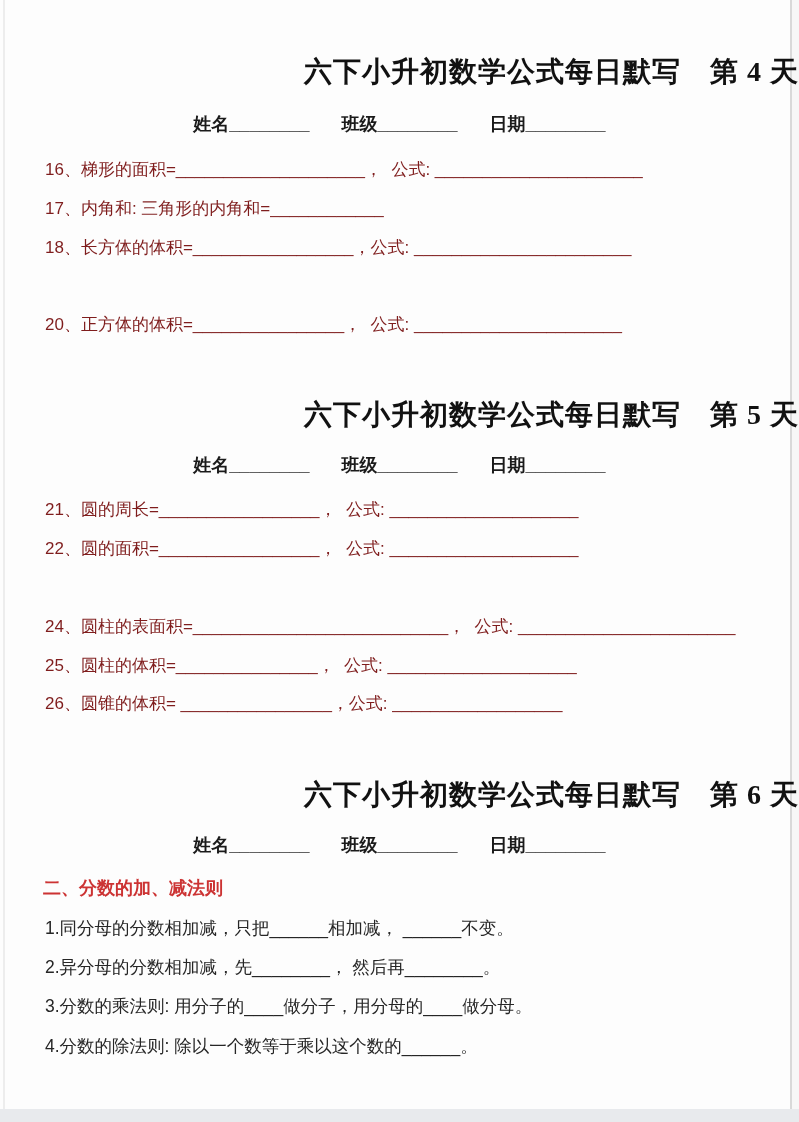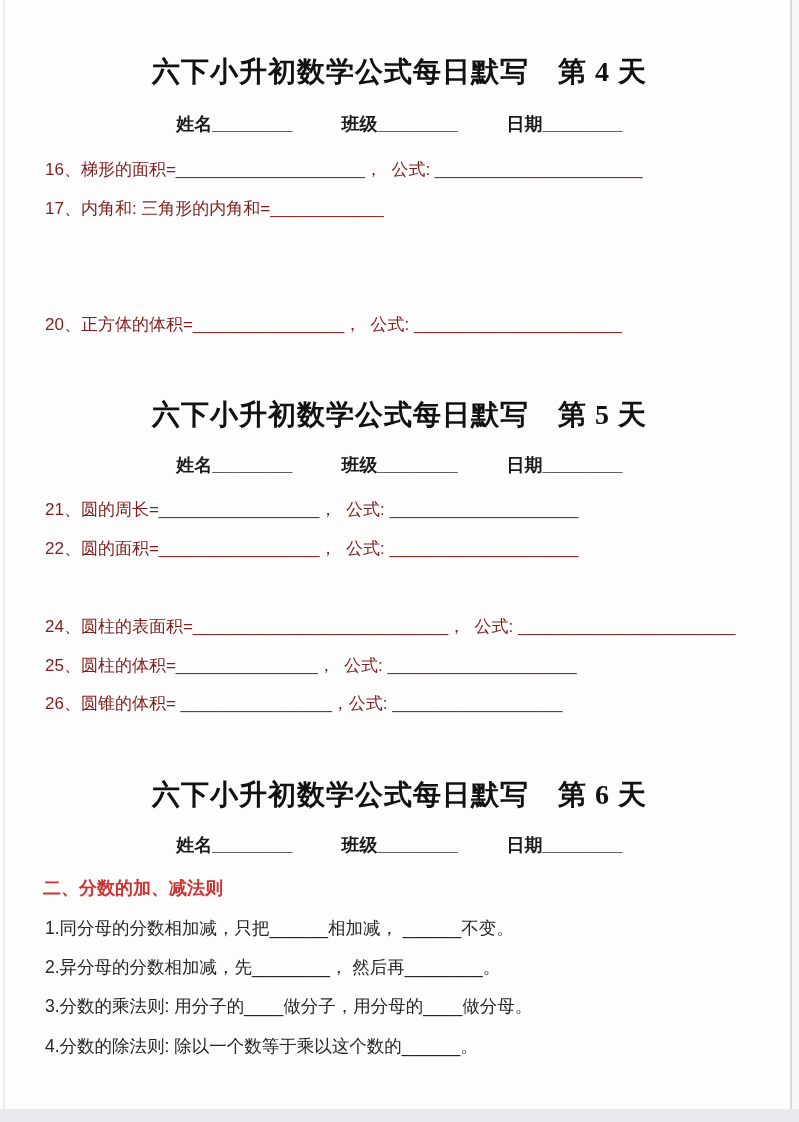--- a/index.html
+++ b/index.html
@@ -11,31 +11,31 @@
     color:#1e1e1e;
     overflow:hidden;
     margin:0 auto;
   }
   .edge-left{position:absolute;left:3px;top:0;width:2px;height:100%;background:#ededed;}
   .edge-right{position:absolute;left:790px;top:0;width:2px;height:100%;background:#d9d9d9;}
   .edge-right-fill{position:absolute;left:792px;top:0;width:7px;height:100%;background:#f7f7f7;}
   .bottom-strip{position:absolute;left:0;bottom:0;width:100%;height:13px;background:#e8eaed;}
   .title{
     position:absolute;left:0;width:100%;
-    text-align:center;
+    text-align:right;
     font-family:"Liberation Serif","DejaVu Serif",serif;
     font-weight:bold;
     font-size:28px;
     letter-spacing:1px;
     color:#111;
     white-space:pre-wrap;
   }
   .namerow{
     position:absolute;left:0;width:100%;
-    display:flex;justify-content:center;gap:49px;
+    display:flex;justify-content:center;gap:32px;
     font-size:18px;font-weight:600;color:#1a1a1a;
   }
   .namerow span{white-space:pre;}
   .q{
     position:absolute;left:45px;right:30px;
     font-size:17px;line-height:24px;
     color:#7f1d1d;
     white-space:pre-wrap;
   }
   .red-heading{
@@ -60,20 +60,21 @@
   <div class="edge-right"></div>
 
   <div class="title" style="top:53px">六下小升初数学公式每日默写　第 4 天</div>
   <div class="namerow" style="top:112px">
     <span>姓名________</span>
     <span>班级________</span>
     <span>日期________</span>
   </div>
   <div class="q" style="top:158px">16、梯形的面积=____________________，  公式: ______________________</div>
   <div class="q" style="top:197px">17、内角和: 三角形的内角和=____________</div>
+  <div class="q" style="top:236px">18、长方体的体积=_________________，公式: _______________________</div>
   <div class="q" style="top:313px">20、正方体的体积=________________，  公式: ______________________</div>
 
   <div class="title" style="top:396px">六下小升初数学公式每日默写　第 5 天</div>
   <div class="namerow" style="top:453px">
     <span>姓名________</span>
     <span>班级________</span>
     <span>日期________</span>
   </div>
   <div class="q" style="top:498px">21、圆的周长=_________________，  公式: ____________________</div>
   <div class="q" style="top:537px">22、圆的面积=_________________，  公式: ____________________</div>

